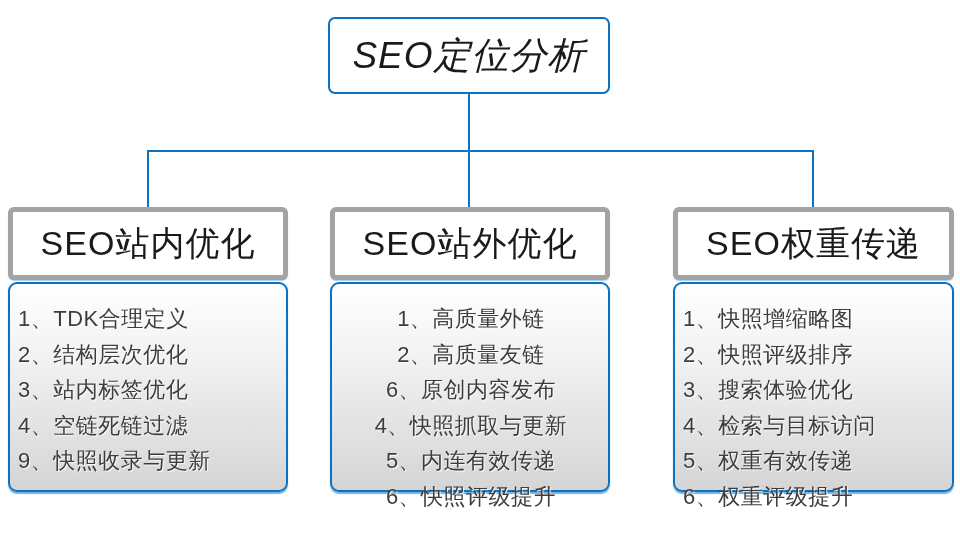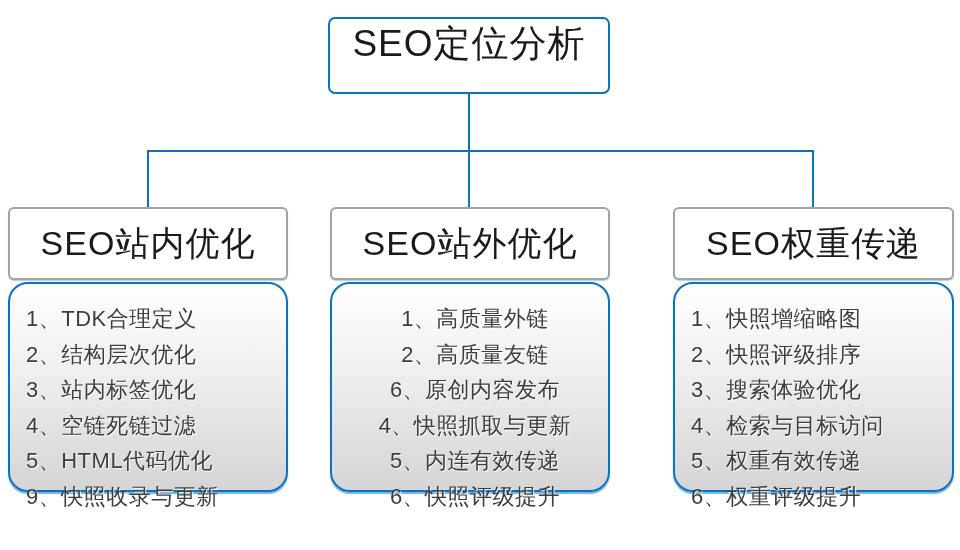--- a/index.html
+++ b/index.html
@@ -24,50 +24,51 @@
   #drop-mid   { left: 468px; top: 150px; height: 58px; }
   #drop-right { left: 812px; top: 150px; height: 58px; }
 
   
   .root-box {
     position: absolute;
     left: 328px; top: 17px; width: 282px; height: 77px;
     background: #ffffff;
     border: 2px solid #0a72c0;
     border-radius: 7px;
-    display: flex; align-items: flex-start; justify-content: center;
+    display: flex; align-items: center; justify-content: center;
     font-size: 37px; color: #1a1a1a;
     letter-spacing: 1px;
+    font-style: italic;
   }
 
   
   .branch { position: absolute; top: 207px; }
   .branch.b0 { left: 8px;   width: 280px; }
   .branch.b1 { left: 330px; width: 280px; text-align: center; }
   .branch.b2 { left: 673px; width: 281px; }
 
   .branch-head {
     width: 100%; height: 73px;
     background: #ffffff;
-    border: 2px solid #a3a3a3;
+    border: 5px solid #a3a3a3;
     border-radius: 6px;
     display: flex; align-items: center; justify-content: center;
     font-size: 34px; color: #1a1a1a;
     letter-spacing: 1px;
     box-shadow: 0 1px 1px rgba(10,114,192,0.35);
   }
 
   .branch-list {
     margin-top: 2px;
     width: 100%; height: 210px;
     background: linear-gradient(to bottom, #ffffff 0%, #f2f2f2 35%, #d5d5d5 100%);
     border: 2px solid #0a72c0;
-    border-radius: 20px;
+    border-radius: 9px;
     box-shadow: 0 2px 1px rgba(10,114,192,0.55);
-    padding: 17px 6px 0 16px;
+    padding: 17px 6px 0 8px;
   }
 
   .list-item {
     font-size: 22px;
     line-height: 35.5px;
     color: #3d3d3d;
     text-shadow: 1px 1px 1px rgba(255,255,255,0.95);
     white-space: nowrap;
     letter-spacing: 0.5px;
   }
@@ -89,21 +90,20 @@
 
   <div class="branch b0">
     <div class="branch-head">
       <span>SEO站内优化</span>
     </div>
     <div class="branch-list">
       <div class="list-item">1、TDK合理定义</div>
       <div class="list-item">2、结构层次优化</div>
       <div class="list-item">3、站内标签优化</div>
       <div class="list-item">4、空链死链过滤</div>
-      <div class="list-item">5、HTML代码优化</div>
       <div class="list-item">9、快照收录与更新</div>
     </div>
   </div>
 
   <div class="branch b1">
     <div class="branch-head">
       <span>SEO站外优化</span>
     </div>
     <div class="branch-list">
       <div class="list-item">1、高质量外链</div>

